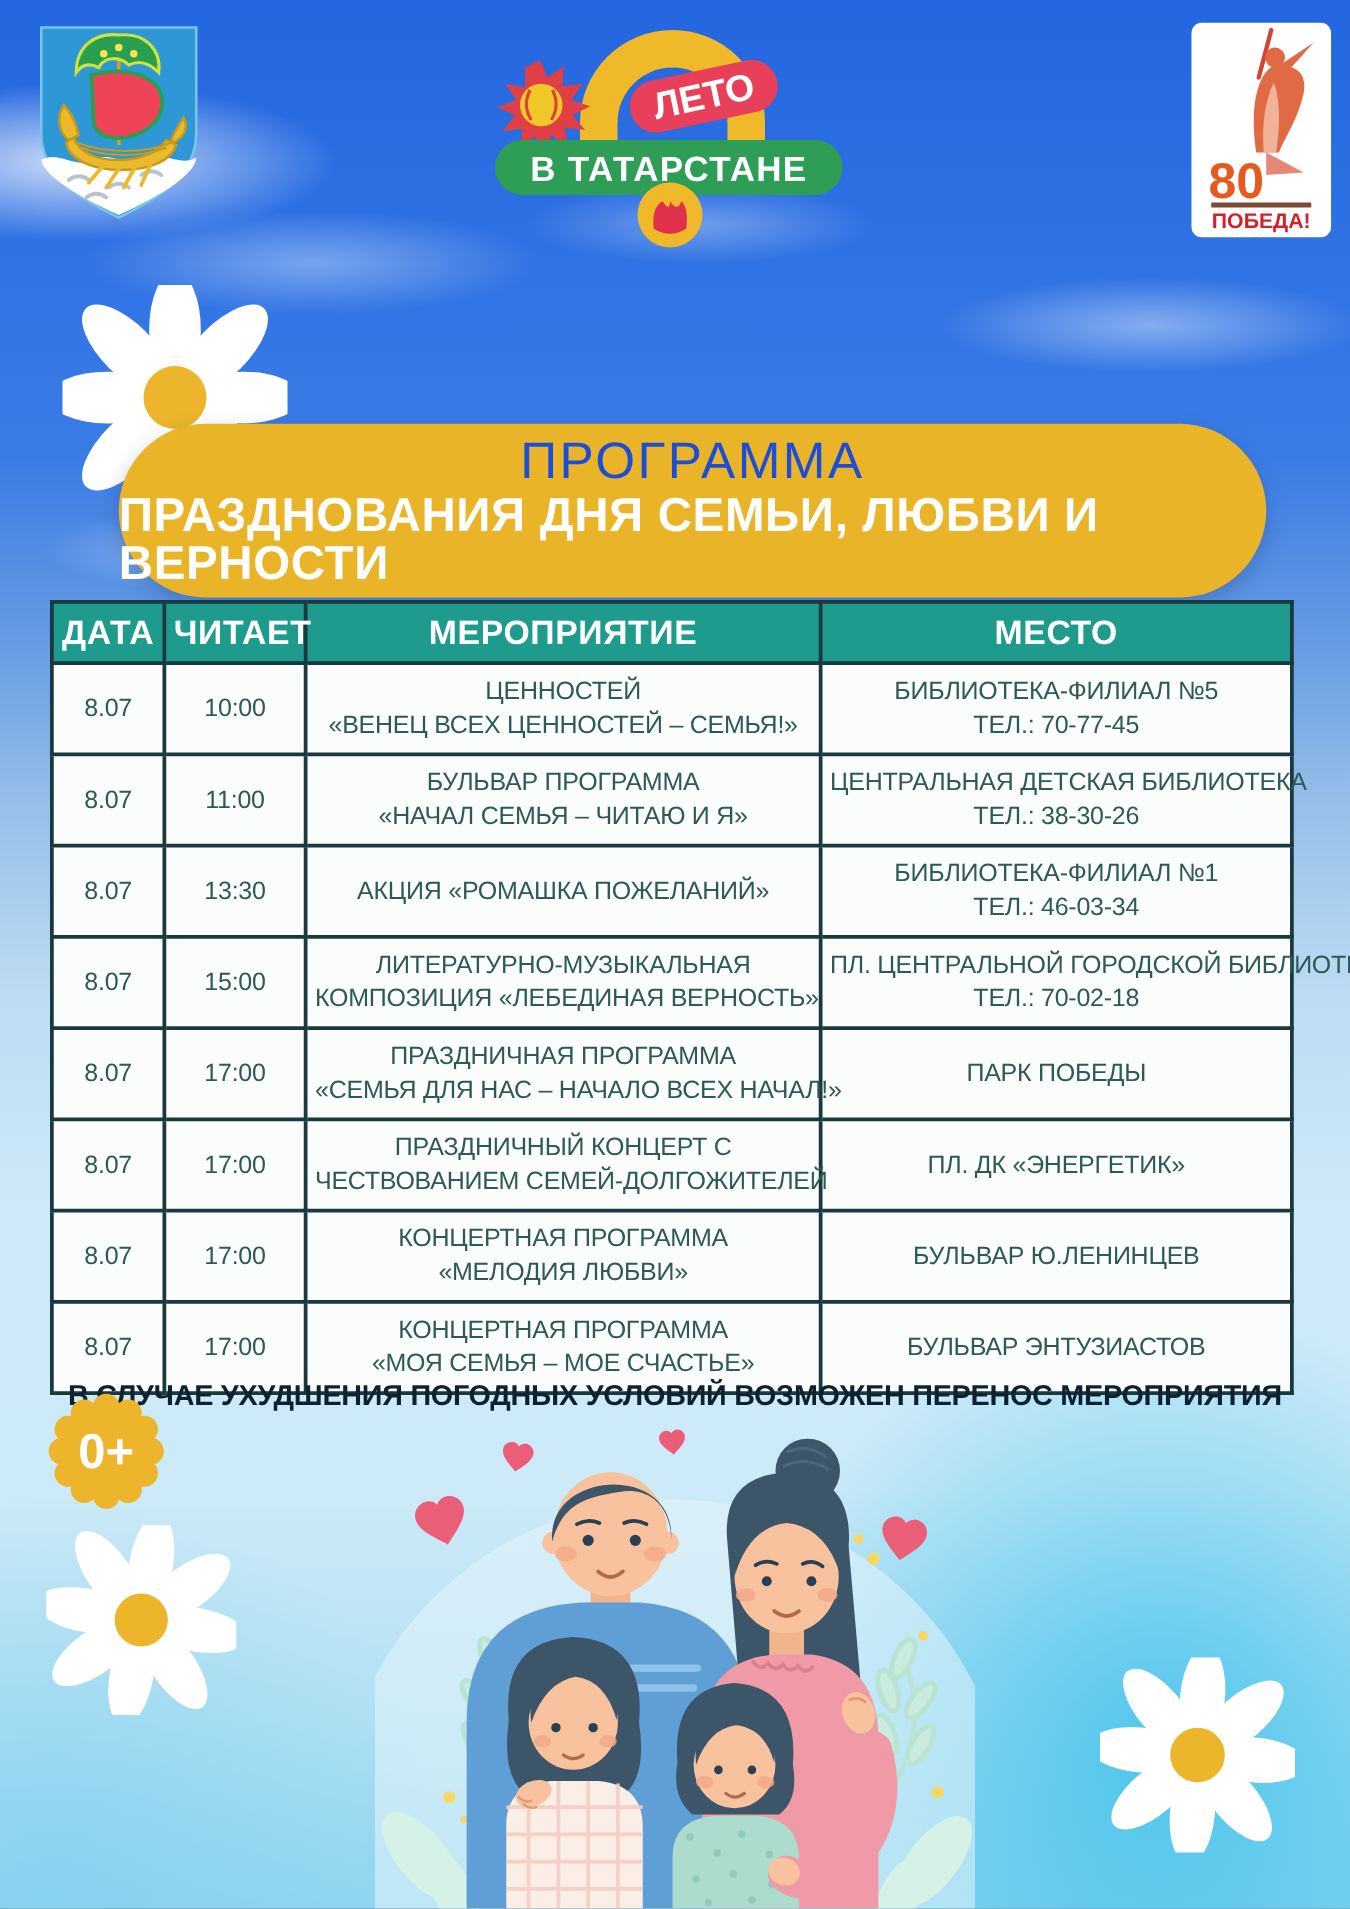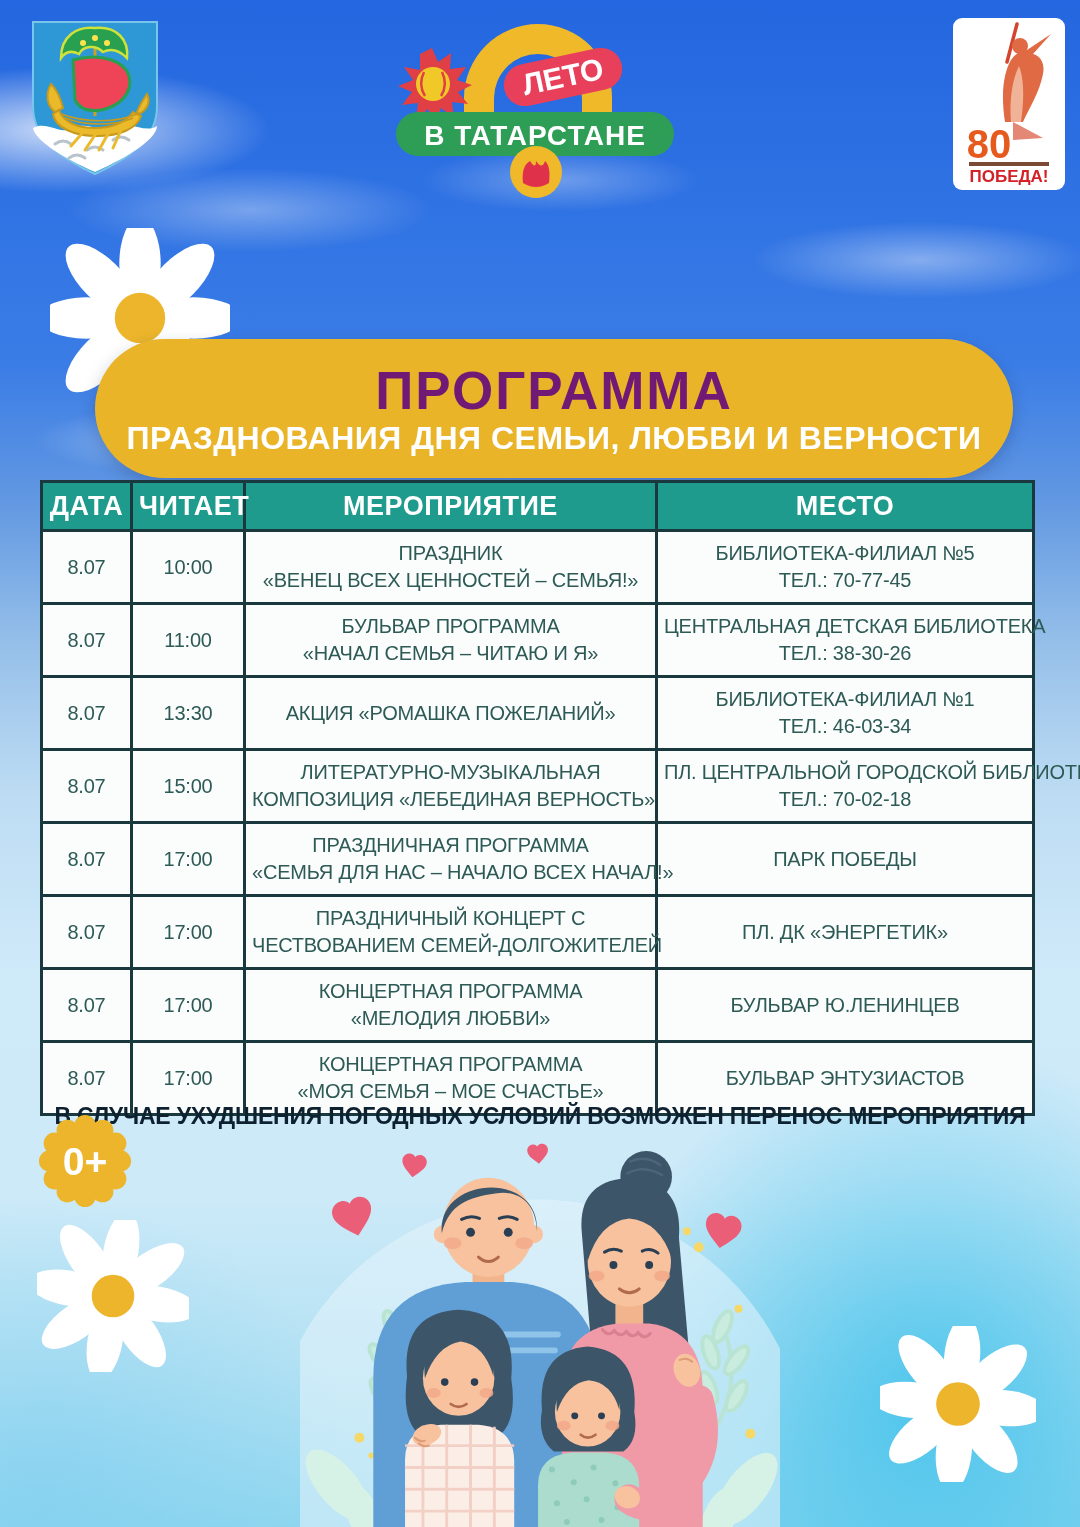--- a/index.html
+++ b/index.html
@@ -20,22 +20,22 @@
   .abs { position:absolute; }
 
   
   .banner {
     left:95px; top:339px; width:918px; height:139px;
     background:#eab429; border-radius:70px;
     display:flex; flex-direction:column; align-items:center; justify-content:center; gap:5px;
     box-shadow:0 6px 16px rgba(20,40,90,.25);
     z-index:3;
   }
-  .banner .title { color:#701a75; font-size:53px; font-weight:700; letter-spacing:2px; line-height:1; }
-  .banner .subtitle { color:#fff; font-size:32px; font-weight:700; letter-spacing:.5px; line-height:1; }
+  .banner .title { color:#1d4ed8; font-size:41px; font-weight:400; letter-spacing:2px; line-height:1; }
+  .banner .subtitle { color:#fff; font-size:38px; font-weight:700; letter-spacing:.5px; line-height:1; }
 
   
   .table-wrap { left:40px; top:480px; z-index:3; }
   table.events { border-collapse:collapse; table-layout:fixed; width:992px; }
   table.events th, table.events td { border:3px solid #19393e; padding:2px 6px; text-align:center; vertical-align:middle; }
   table.events th {
     background:#1f9b8e; color:#ffffff; height:42px;
     font-size:27px; font-weight:700; letter-spacing:.5px;
   }
   table.events td { background:#fbfdfd; color:#2d5a55; height:66px; font-size:20px; line-height:1.35; letter-spacing:-.2px; }
@@ -166,21 +166,21 @@
             <th>ЧИТАЕТ</th>
             <th>МЕРОПРИЯТИЕ</th>
             <th>МЕСТО</th>
           </tr>
         </thead>
       <tbody id="table-body">
           <tr>
             <td class="c-date">8.07</td>
             <td class="c-time">10:00</td>
             <td class="c-event">
-              <span class="cell-line">ПРАЗДНИК</span>
+              <span class="cell-line">ЦЕННОСТЕЙ</span>
               <span class="cell-line">«ВЕНЕЦ ВСЕХ ЦЕННОСТЕЙ – СЕМЬЯ!»</span>
             </td>
             <td class="c-place">
               <span class="cell-line">БИБЛИОТЕКА-ФИЛИАЛ №5</span>
               <span class="cell-line">ТЕЛ.: 70-77-45</span>
             </td>
           </tr>
           <tr>
             <td class="c-date">8.07</td>
             <td class="c-time">11:00</td>

